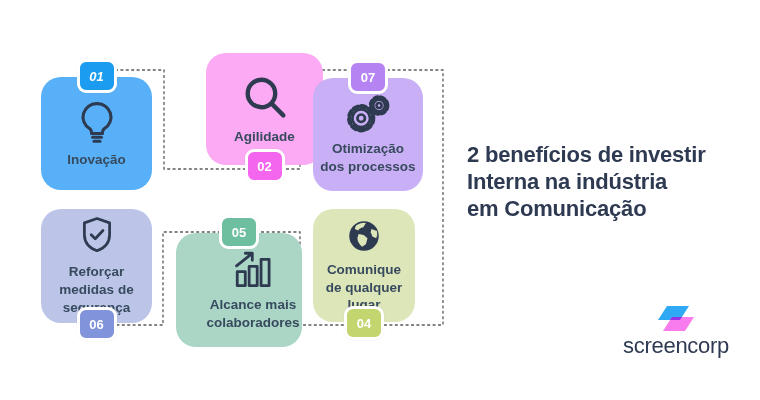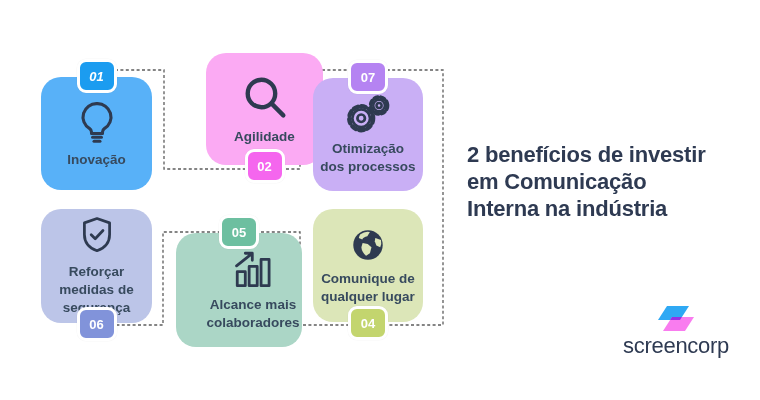--- a/index.html
+++ b/index.html
@@ -8,21 +8,21 @@
   .canvas { position:relative; width:760px; height:400px; background:#ffffff; }
 
   svg.connector { position:absolute; left:0; top:0; z-index:1; }
 
   .card { position:absolute; z-index:2; border-radius:20px;
           display:flex; flex-direction:column; align-items:center; justify-content:center;
           text-align:center; padding:10px 6px; }
   .card-01 { left:41px;  top:77px;  width:111px; height:113px; }
   .card-02 { left:174px; top:53px;  width:117px; height:112px;margin-left:32px; }
   .card-03 { left:313px; top:78px;  width:110px; height:113px; }
-  .card-04 { left:313px; top:209px; width:110px; height:113px; }
+  .card-04 { left:313px; top:209px; width:102px; height:113px; }
   .card-05 { left:176px; top:233px; width:126px; height:114px;padding-left:34px; }
   .card-06 { left:41px;  top:209px; width:111px; height:114px; }
 
   .card-label { font-size:13.5px; line-height:1.32; font-weight:600; color:#374A5E;
                 margin-top:6px; max-width:100px; }
 
   .badge { position:absolute; left:50%; transform:translateX(-50%);
            width:40px; height:34px; border:3px solid #ffffff; border-radius:9px;
            display:flex; align-items:center; justify-content:center; z-index:3;
            color:#ffffff; font-weight:bold; font-size:13px;
@@ -133,22 +133,22 @@
       </svg>
     </span>
     <div class="card-label">Reforçar medidas de segurança</div>
     <div class="badge badge-bottom" style="background-color: rgb(129, 147, 218);">
       <span>06</span>
     </div>
   </div>
 
   <div class="title">
     <div>2 benefícios de investir</div>
+    <div>Interna na indústria</div>
     <div>em Comunicação</div>
-    <div>Interna na indústria</div>
   </div>
 
   <div class="brand">
     <span class="icon">
       <svg width="46" height="28" viewBox="0 0 46 28">
         <polygon points="14,1 36,1 27,15 5,15" fill="#2FA9F4"></polygon>
         <polygon points="19,12 41,12 32,26 10,26" fill="#F97CEF"></polygon>
         <polygon points="19,12 28.9,12 27,15 17.1,15" fill="#9632E6"></polygon>
       </svg>
     </span>

